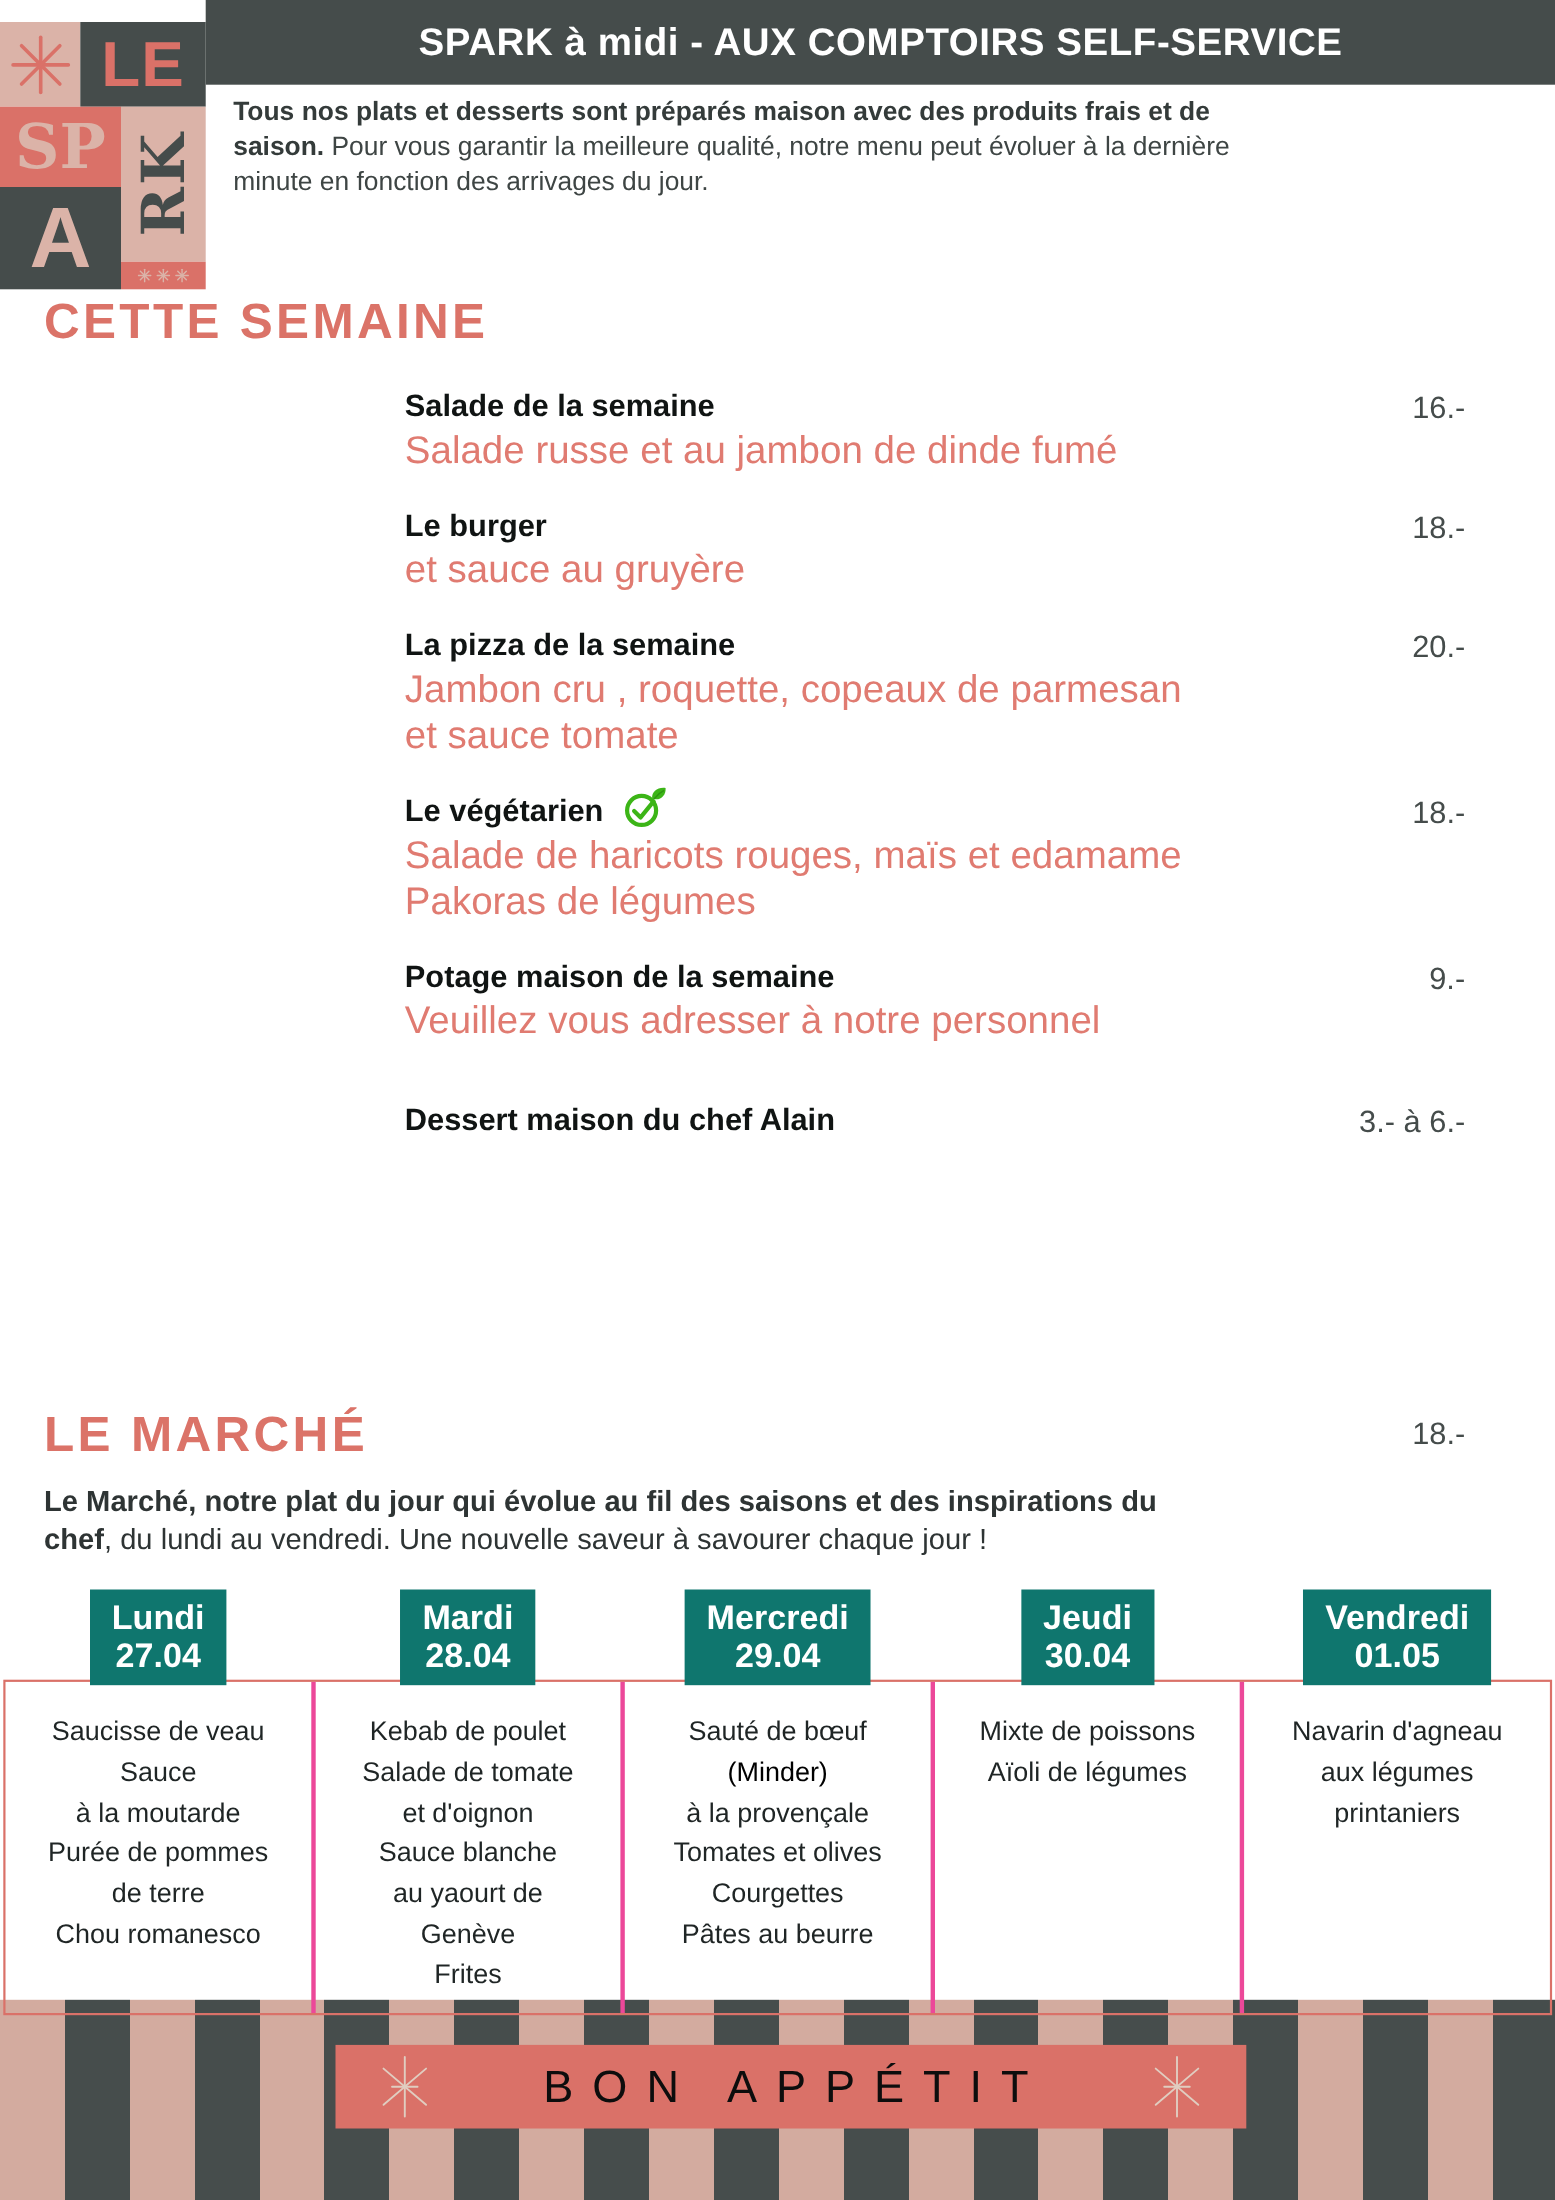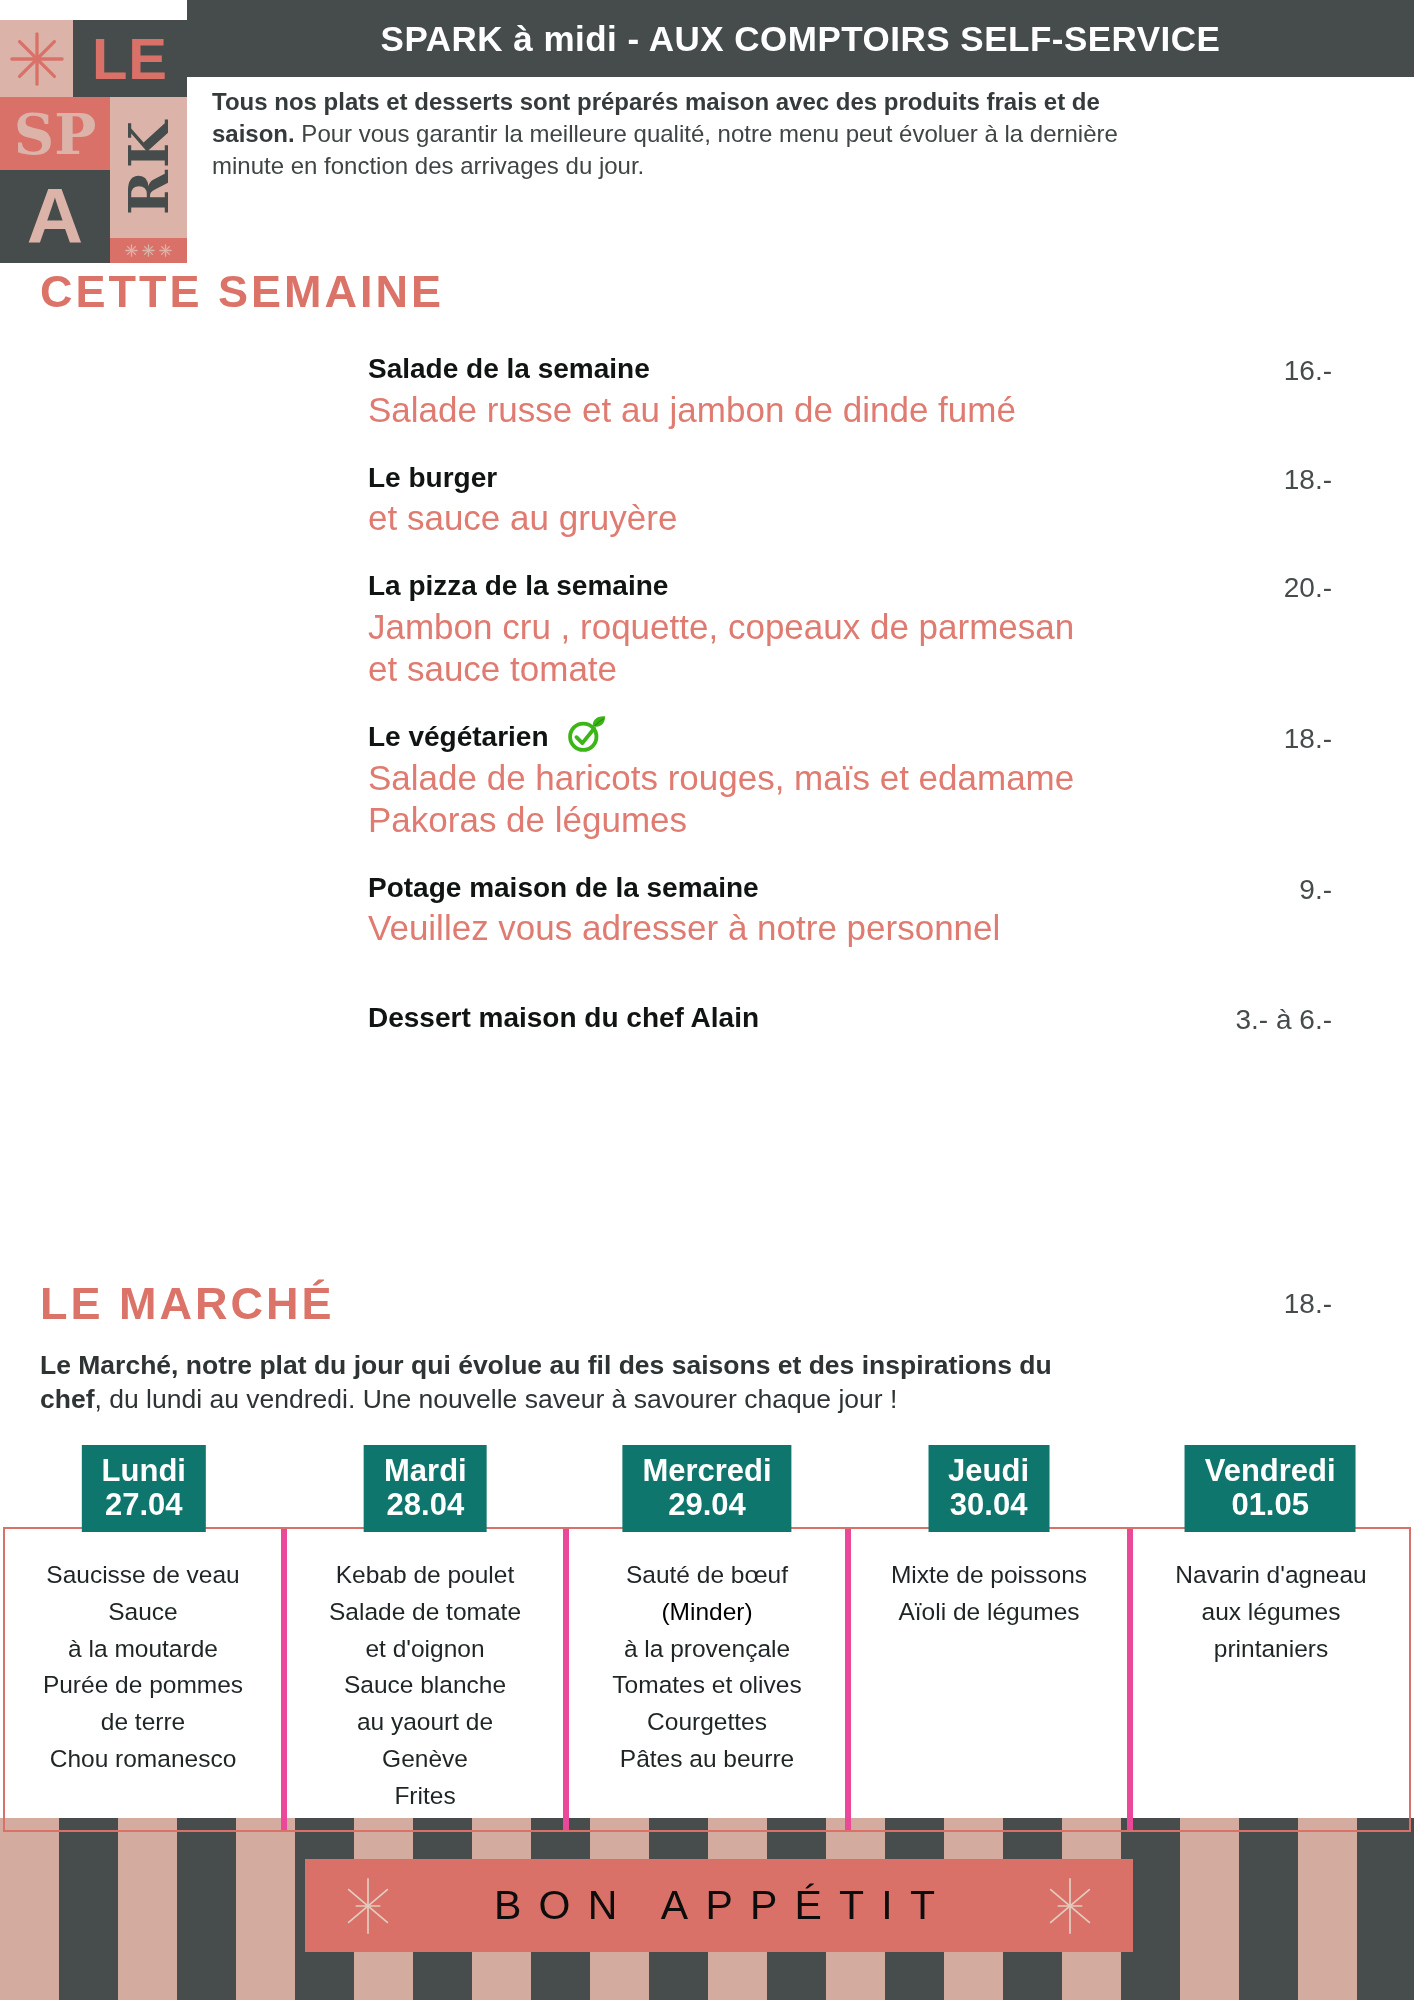--- a/index.html
+++ b/index.html
@@ -48,28 +48,28 @@
   .market-intro{position:absolute;left:40px;top:1348px;width:1080px;margin:0;
                 font-size:26.5px;line-height:1.3;color:#2E3434;}
   .market-intro .b{font-weight:700;color:#20272
 
 6;}
   
   .stripes{position:absolute;left:0;top:1818px;width:1414px;height:182px;z-index:0;
            background:repeating-linear-gradient(90deg,#D3AB9F 0 59px,#464D4C 59px 118px);}
   .market-table{position:absolute;left:3px;top:1527px;width:1408px;height:305px;z-index:1;
                 border:2px solid #DA7168;box-sizing:border-box;display:flex;background:transparent;}
-  .mcol{flex:1;border-right:6px solid #ec4899;padding-top:28px;text-align:center;
+  .mcol{flex:1;border-right:4px solid #ec4899;padding-top:28px;text-align:center;
         font-size:24.5px;line-height:1.5;color:#1F2525;}
   .mcol:last-child{border-right:none;}
   .accent2{color:#000000;}
   .day-tab{position:absolute;top:1445px;transform:translateX(-50%);z-index:2;background:#0f766e;
            color:#ffffff;font-weight:700;font-size:31px;line-height:1.1;text-align:center;
            padding:9px 20px 10px;}
-  .banner{position:absolute;left:305px;top:1859px;width:828px;height:93px;background:#DA7168;
+  .banner{position:absolute;left:305px;top:1859px;width:828px;height:76px;background:#DA7168;
           z-index:2;display:flex;align-items:center;justify-content:space-between;
           padding:0 34px;box-sizing:border-box;}
   .banner-text{font-size:41px;letter-spacing:.42em;color:#0D0D0D;margin-left:.2em;}
   .star6{width:58px;height:58px;flex:0 0 auto;}
   .star-s{width:13px;height:13px;flex:0 0 auto;}
 </style>
 </head>
 <body>
 
 <div class="logo">

